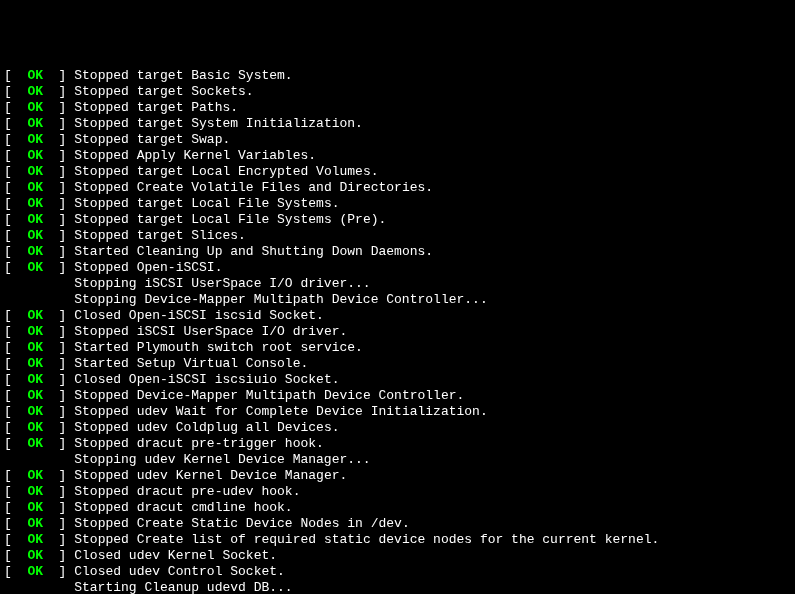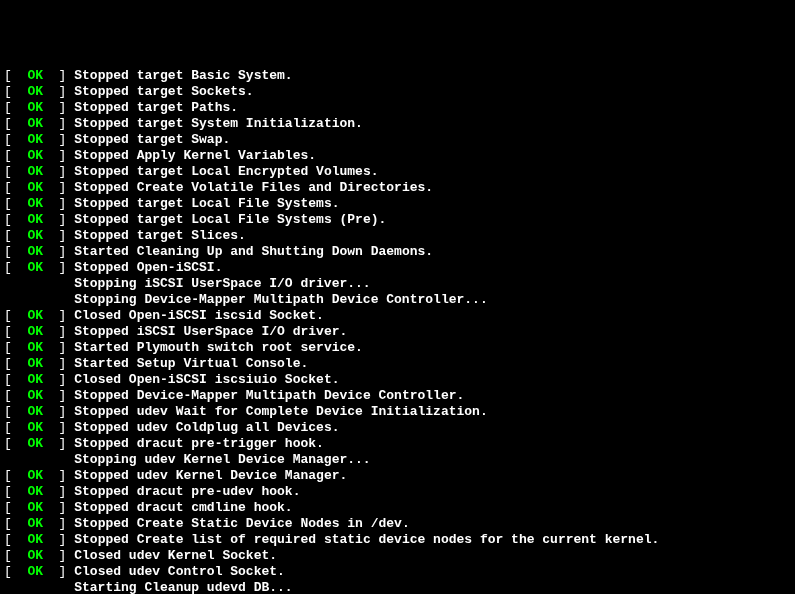--- a/index.html
+++ b/index.html
@@ -24,21 +24,20 @@
     }
     .ok {
       color: #00ff00;
       font-weight: bold;
     }
     .bracket {
       color: #ffffff;
     }
     .msg {
       color: #ffffff;
-      font-weight: bold;
     }
   </style>
 </head>
 <body>
 
 
 
 <div id="terminal"><div class="line"><span class="bracket">[  </span><span class="ok">OK</span><span class="bracket">  ] </span><span class="msg">Stopped target Basic System.</span></div><div class="line"><span class="bracket">[  </span><span class="ok">OK</span><span class="bracket">  ] </span><span class="msg">Stopped target Sockets.</span></div><div class="line"><span class="bracket">[  </span><span class="ok">OK</span><span class="bracket">  ] </span><span class="msg">Stopped target Paths.</span></div><div class="line"><span class="bracket">[  </span><span class="ok">OK</span><span class="bracket">  ] </span><span class="msg">Stopped target System Initialization.</span></div><div class="line"><span class="bracket">[  </span><span class="ok">OK</span><span class="bracket">  ] </span><span class="msg">Stopped target Swap.</span></div><div class="line"><span class="bracket">[  </span><span class="ok">OK</span><span class="bracket">  ] </span><span class="msg">Stopped Apply Kernel Variables.</span></div><div class="line"><span class="bracket">[  </span><span class="ok">OK</span><span class="bracket">  ] </span><span class="msg">Stopped target Local Encrypted Volumes.</span></div><div class="line"><span class="bracket">[  </span><span class="ok">OK</span><span class="bracket">  ] </span><span class="msg">Stopped Create Volatile Files and Directories.</span></div><div class="line"><span class="bracket">[  </span><span class="ok">OK</span><span class="bracket">  ] </span><span class="msg">Stopped target Local File Systems.</span></div><div class="line"><span class="bracket">[  </span><span class="ok">OK</span><span class="bracket">  ] </span><span class="msg">Stopped target Local File Systems (Pre).</span></div><div class="line"><span class="bracket">[  </span><span class="ok">OK</span><span class="bracket">  ] </span><span class="msg">Stopped target Slices.</span></div><div class="line"><span class="bracket">[  </span><span class="ok">OK</span><span class="bracket">  ] </span><span class="msg">Started Cleaning Up and Shutting Down Daemons.</span></div><div class="line"><span class="bracket">[  </span><span class="ok">OK</span><span class="bracket">  ] </span><span class="msg">Stopped Open-iSCSI.</span></div><div class="line"><span>         </span><span class="msg">Stopping iSCSI UserSpace I/O driver...</span></div><div class="line"><span>         </span><span class="msg">Stopping Device-Mapper Multipath Device Controller...</span></div><div class="line"><span class="bracket">[  </span><span class="ok">OK</span><span class="bracket">  ] </span><span class="msg">Closed Open-iSCSI iscsid Socket.</span></div><div class="line"><span class="bracket">[  </span><span class="ok">OK</span><span class="bracket">  ] </span><span class="msg">Stopped iSCSI UserSpace I/O driver.</span></div><div class="line"><span class="bracket">[  </span><span class="ok">OK</span><span class="bracket">  ] </span><span class="msg">Started Plymouth switch root service.</span></div><div class="line"><span class="bracket">[  </span><span class="ok">OK</span><span class="bracket">  ] </span><span class="msg">Started Setup Virtual Console.</span></div><div class="line"><span class="bracket">[  </span><span class="ok">OK</span><span class="bracket">  ] </span><span class="msg">Closed Open-iSCSI iscsiuio Socket.</span></div><div class="line"><span class="bracket">[  </span><span class="ok">OK</span><span class="bracket">  ] </span><span class="msg">Stopped Device-Mapper Multipath Device Controller.</span></div><div class="line"><span class="bracket">[  </span><span class="ok">OK</span><span class="bracket">  ] </span><span class="msg">Stopped udev Wait for Complete Device Initialization.</span></div><div class="line"><span class="bracket">[  </span><span class="ok">OK</span><span class="bracket">  ] </span><span class="msg">Stopped udev Coldplug all Devices.</span></div><div class="line"><span class="bracket">[  </span><span class="ok">OK</span><span class="bracket">  ] </span><span class="msg">Stopped dracut pre-trigger hook.</span></div><div class="line"><span>         </span><span class="msg">Stopping udev Kernel Device Manager...</span></div><div class="line"><span class="bracket">[  </span><span class="ok">OK</span><span class="bracket">  ] </span><span class="msg">Stopped udev Kernel Device Manager.</span></div><div class="line"><span class="bracket">[  </span><span class="ok">OK</span><span class="bracket">  ] </span><span class="msg">Stopped dracut pre-udev hook.</span></div><div class="line"><span class="bracket">[  </span><span class="ok">OK</span><span class="bracket">  ] </span><span class="msg">Stopped dracut cmdline hook.</span></div><div class="line"><span class="bracket">[  </span><span class="ok">OK</span><span class="bracket">  ] </span><span class="msg">Stopped Create Static Device Nodes in /dev.</span></div><div class="line"><span class="bracket">[  </span><span class="ok">OK</span><span class="bracket">  ] </span><span class="msg">Stopped Create list of required static device nodes for the current kernel.</span></div><div class="line"><span class="bracket">[  </span><span class="ok">OK</span><span class="bracket">  ] </span><span class="msg">Closed udev Kernel Socket.</span></div><div class="line"><span class="bracket">[  </span><span class="ok">OK</span><span class="bracket">  ] </span><span class="msg">Closed udev Control Socket.</span></div><div class="line"><span>         </span><span class="msg">Starting Cleanup udevd DB...</span></div></div>
 
 

